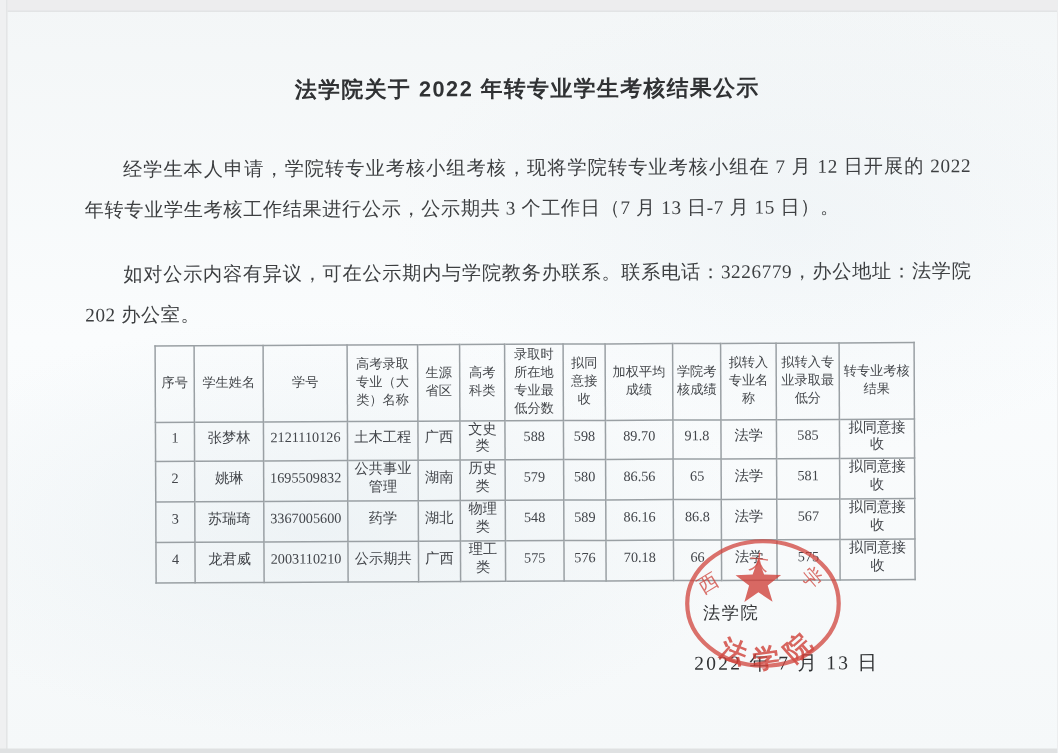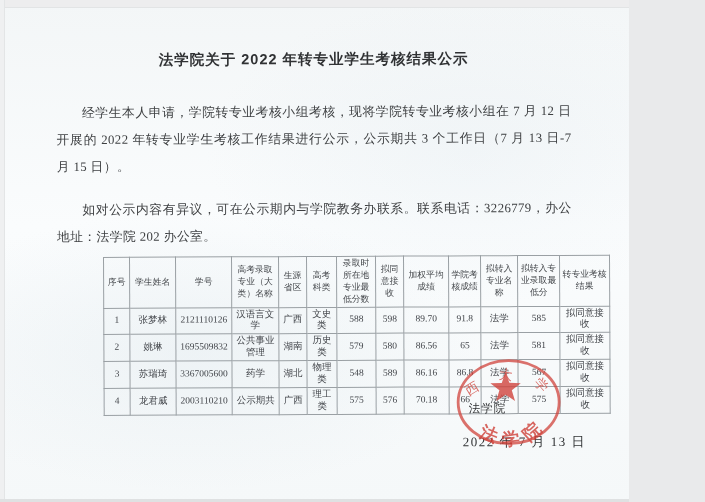--- a/index.html
+++ b/index.html
@@ -1,17 +1,17 @@
 <!DOCTYPE html>
 <html><head>
 <meta charset="utf-8">
 <style>
   html,body{margin:0;padding:0;background:#e9eaeb;}
   .scan{
-    position:relative;width:629px;height:502px;overflow:hidden;
+    position:relative;width:705px;height:502px;overflow:hidden;
     background:
       radial-gradient(ellipse 420px 200px at 30% 70%, rgba(214,226,232,.30), rgba(214,226,232,0) 70%),
       radial-gradient(ellipse 380px 220px at 75% 30%, rgba(220,230,236,.25), rgba(220,230,236,0) 70%),
       linear-gradient(180deg,#f3f6f7 0%,#fafcfd 45%,#f5f8f9 100%);
     font-family:"Liberation Serif","DejaVu Serif",serif;
     color:#3d3f41;
   }
   .edge-top{position:absolute;top:0;left:0;right:0;height:7px;background:#ededee;border-bottom:1px solid #e2e4e5;}
   .edge-left{position:absolute;top:0;left:0;bottom:0;width:4px;background:#eff0f1;border-right:1px solid #e3e5e6;}
   .edge-bottom{position:absolute;left:0;right:0;bottom:0;height:3px;background:#dfe1e2;}
@@ -93,21 +93,21 @@
           <th>拟转入专业名称</th>
           <th>拟转入专业录取最低分</th>
           <th>转专业考核结果</th>
         </tr>
       </thead>
       <tbody>
         <tr>
           <td>1</td>
           <td>张梦林</td>
           <td>2121110126</td>
-          <td>汉语言文学</td>
+          <td>土木工程</td>
           <td>广西</td>
           <td>文史类</td>
           <td>588</td>
           <td>598</td>
           <td>89.70</td>
           <td>91.8</td>
           <td>法学</td>
           <td>585</td>
           <td>拟同意接收</td>
         </tr>

